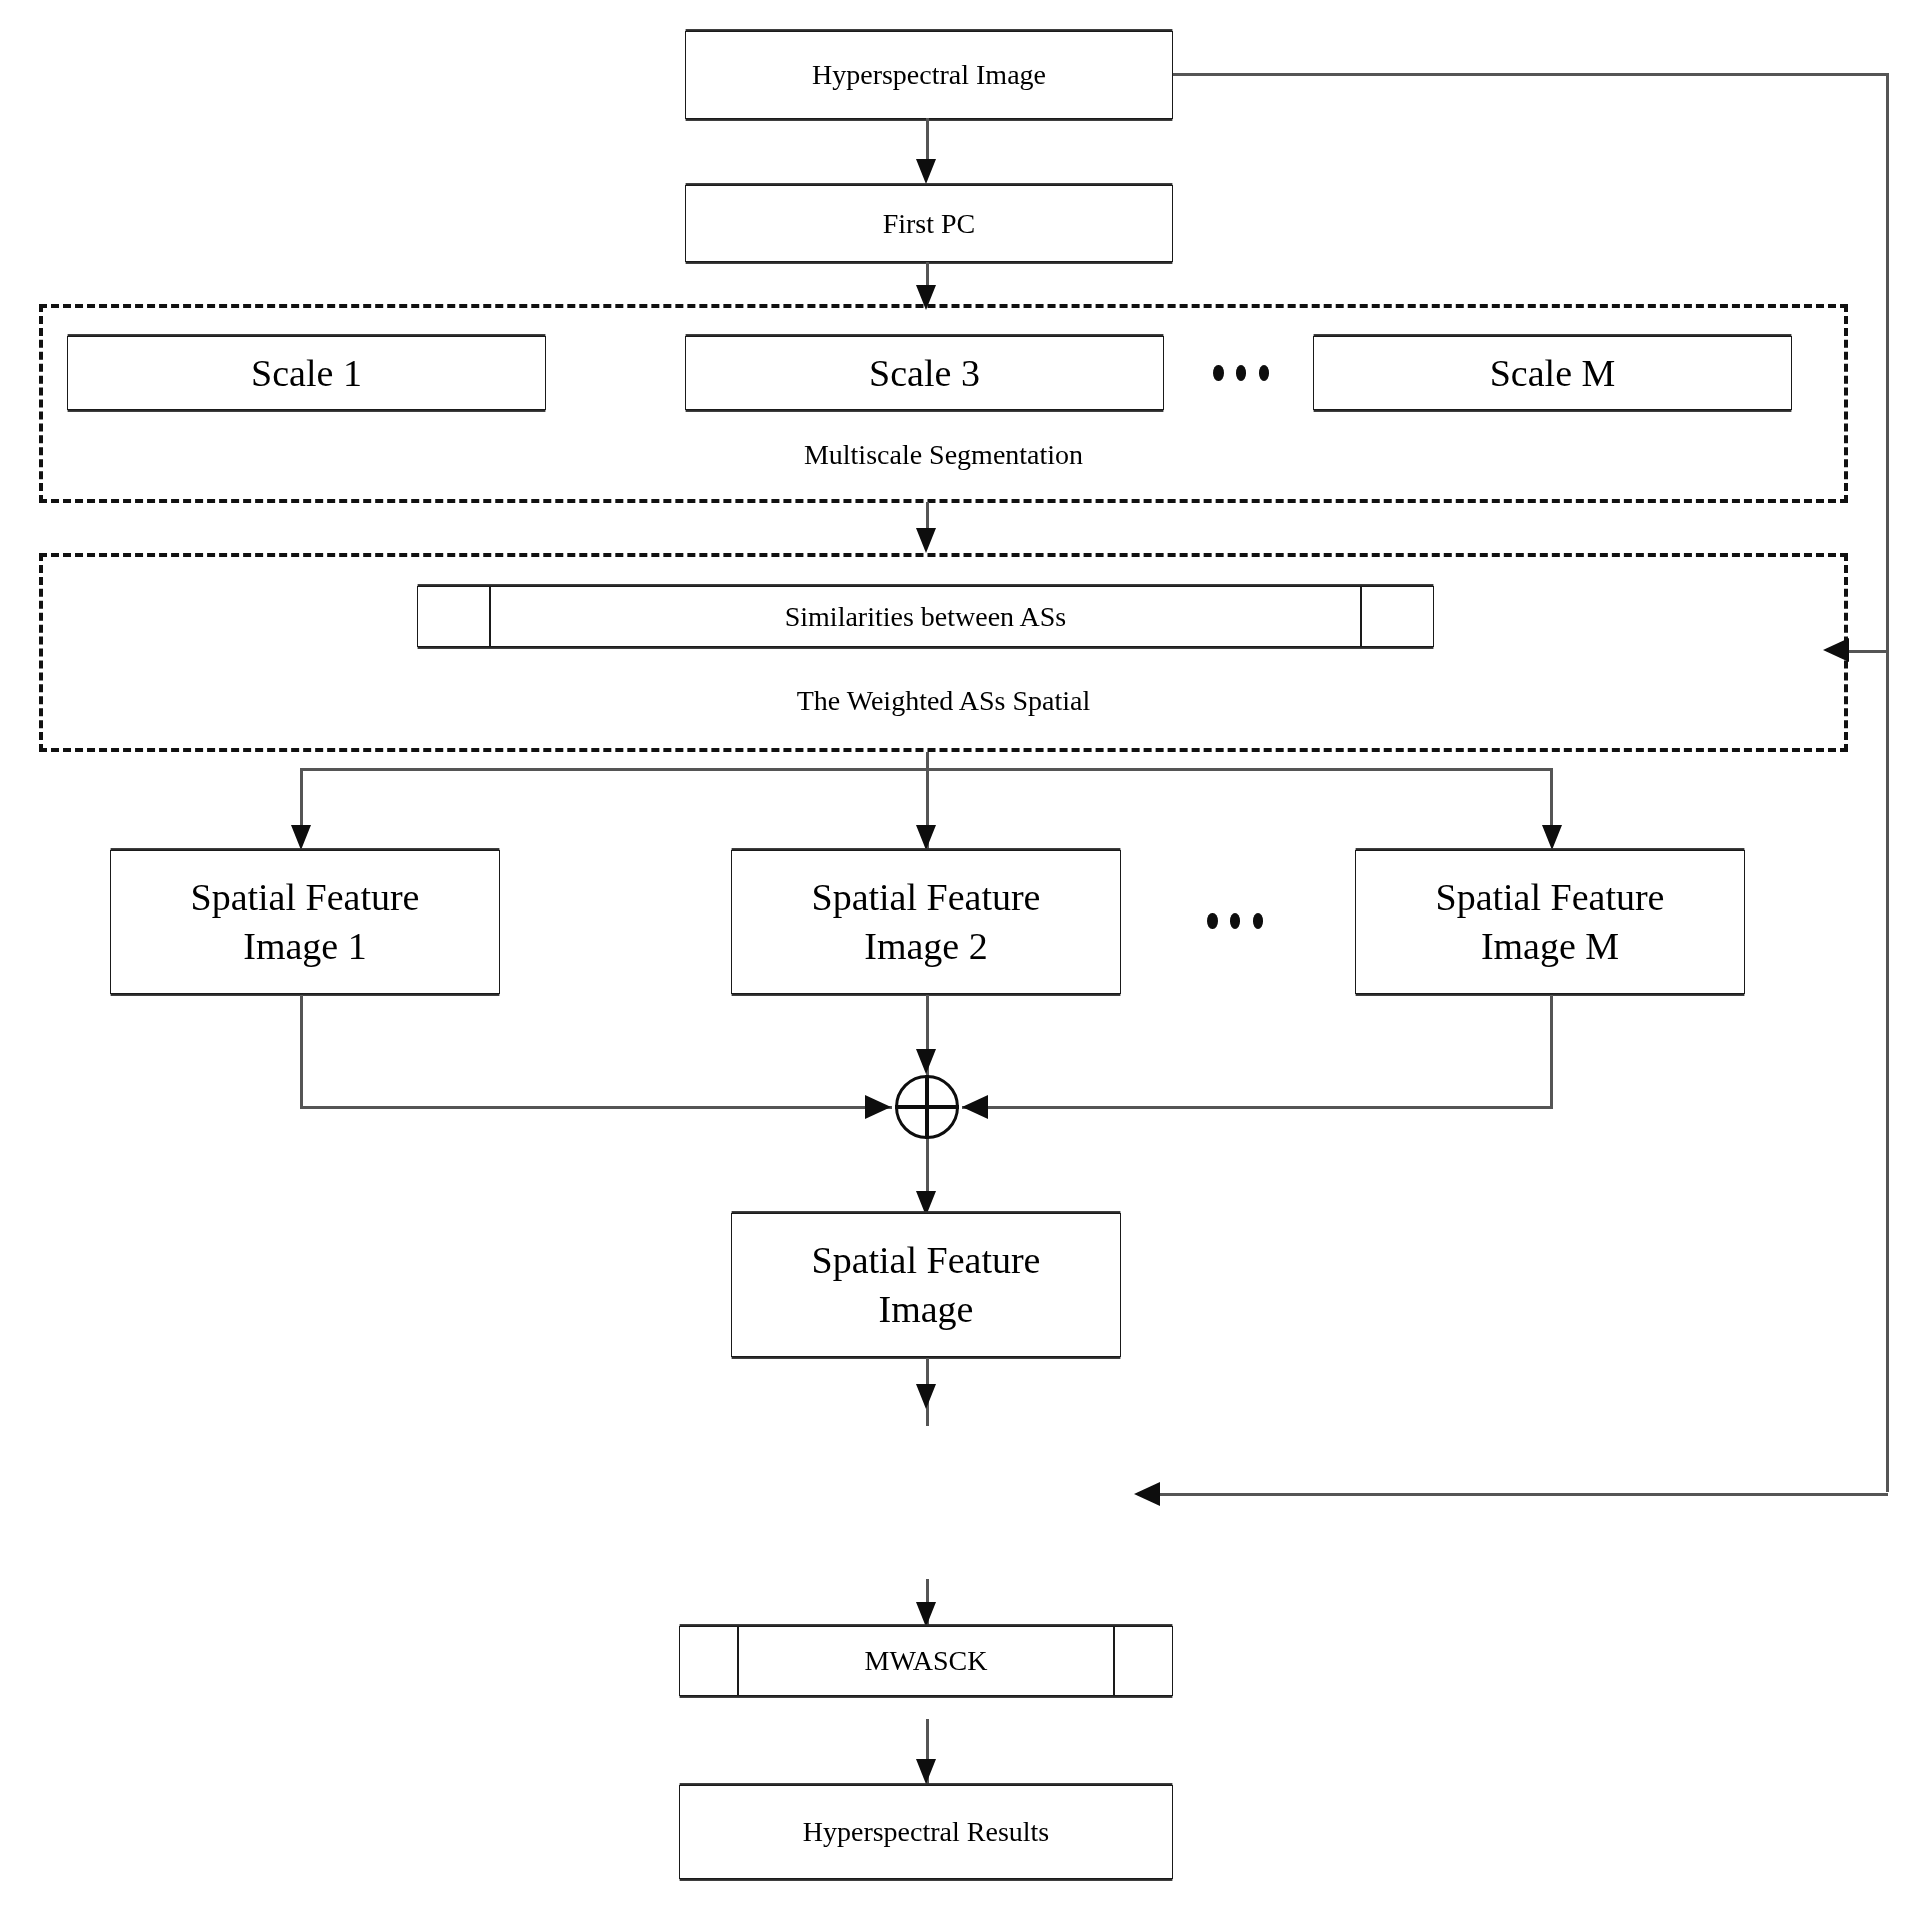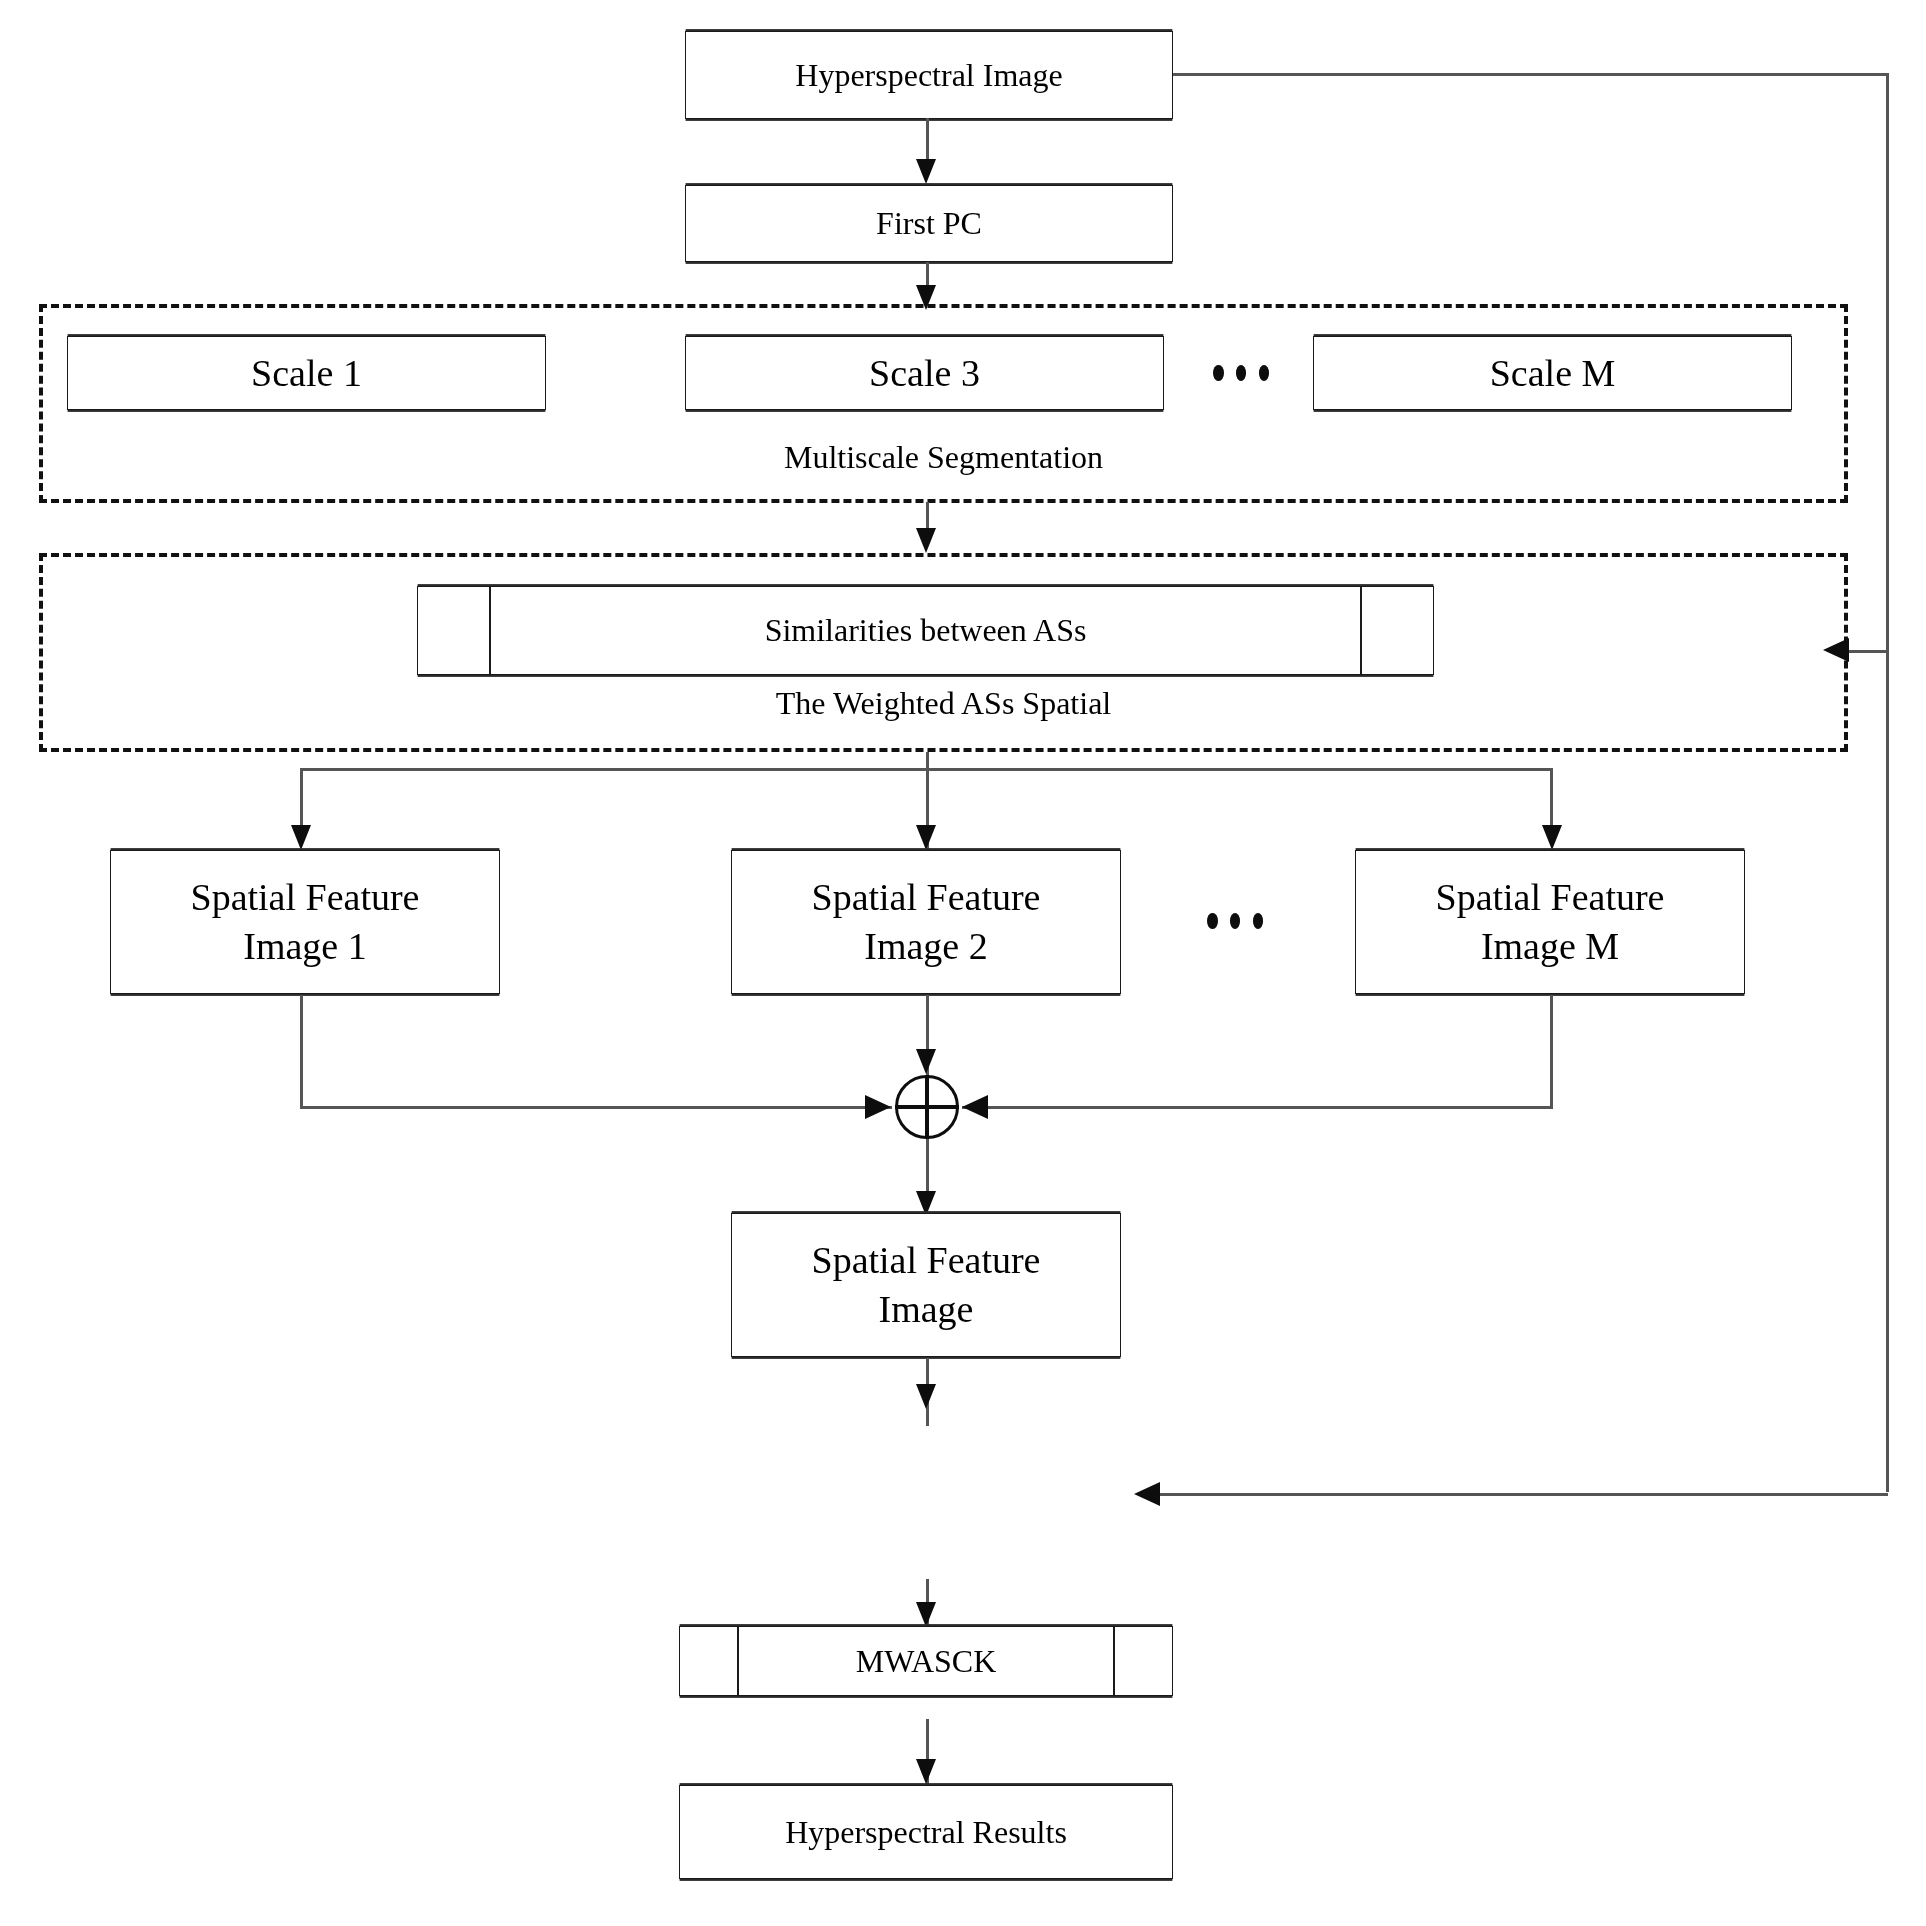--- a/index.html
+++ b/index.html
@@ -80,21 +80,21 @@
   .sumnode .cross-v{position:absolute;left:30px;top:0;width:3.7px;height:64px;background:#0d0d0d;}
 
   
   .diamond{
     position:absolute;
     display:flex;align-items:center;justify-content:center;
   }
   .diamond svg{position:absolute;left:0;top:0;}
   .diamond .dlbl{position:relative;z-index:2;}
 
-  .t64{font-size:32px;}
+  .t64{font-size:28px;}
   .t62{font-size:38px;}
 </style>
 </head>
 <body>
 
 <div id="stage">
 
   <div class="box t64" style="left:685px;top:31px;width:488px;height:88px;">
     <span class="lbl">Hyperspectral Image</span>
   </div>
@@ -132,21 +132,21 @@
     <span class="lbl">Scale M</span>
   </div>
 
   <div class="group-title t64" style="left:39px;top:439px;width:1809px;">Multiscale Segmentation</div>
 
   <div class="vline" style="left:926px;top:502px;height:30px;"></div>
   <div class="arrow-down" style="left:916px;top:528px;"></div>
 
   <div class="group" style="left:39px;top:553px;width:1809px;height:199px;"></div>
 
-  <div class="box t64" style="left:417px;top:586px;width:1017px;height:89px;">
+  <div class="box t64" style="left:417px;top:586px;width:1017px;height:61px;">
     <span class="seg-left" style="left:71px;"></span>
     <span class="seg-right" style="right:71px;"></span>
     <span class="lbl">Similarities between ASs</span>
   </div>
 
   <div class="group-title t64" style="left:39px;top:685px;width:1809px;">The Weighted ASs Spatial</div>
 
   <div class="hline" style="left:1849px;top:650px;width:39px;"></div>
   <div class="arrow-left" style="left:1823px;top:638px;"></div>
 

